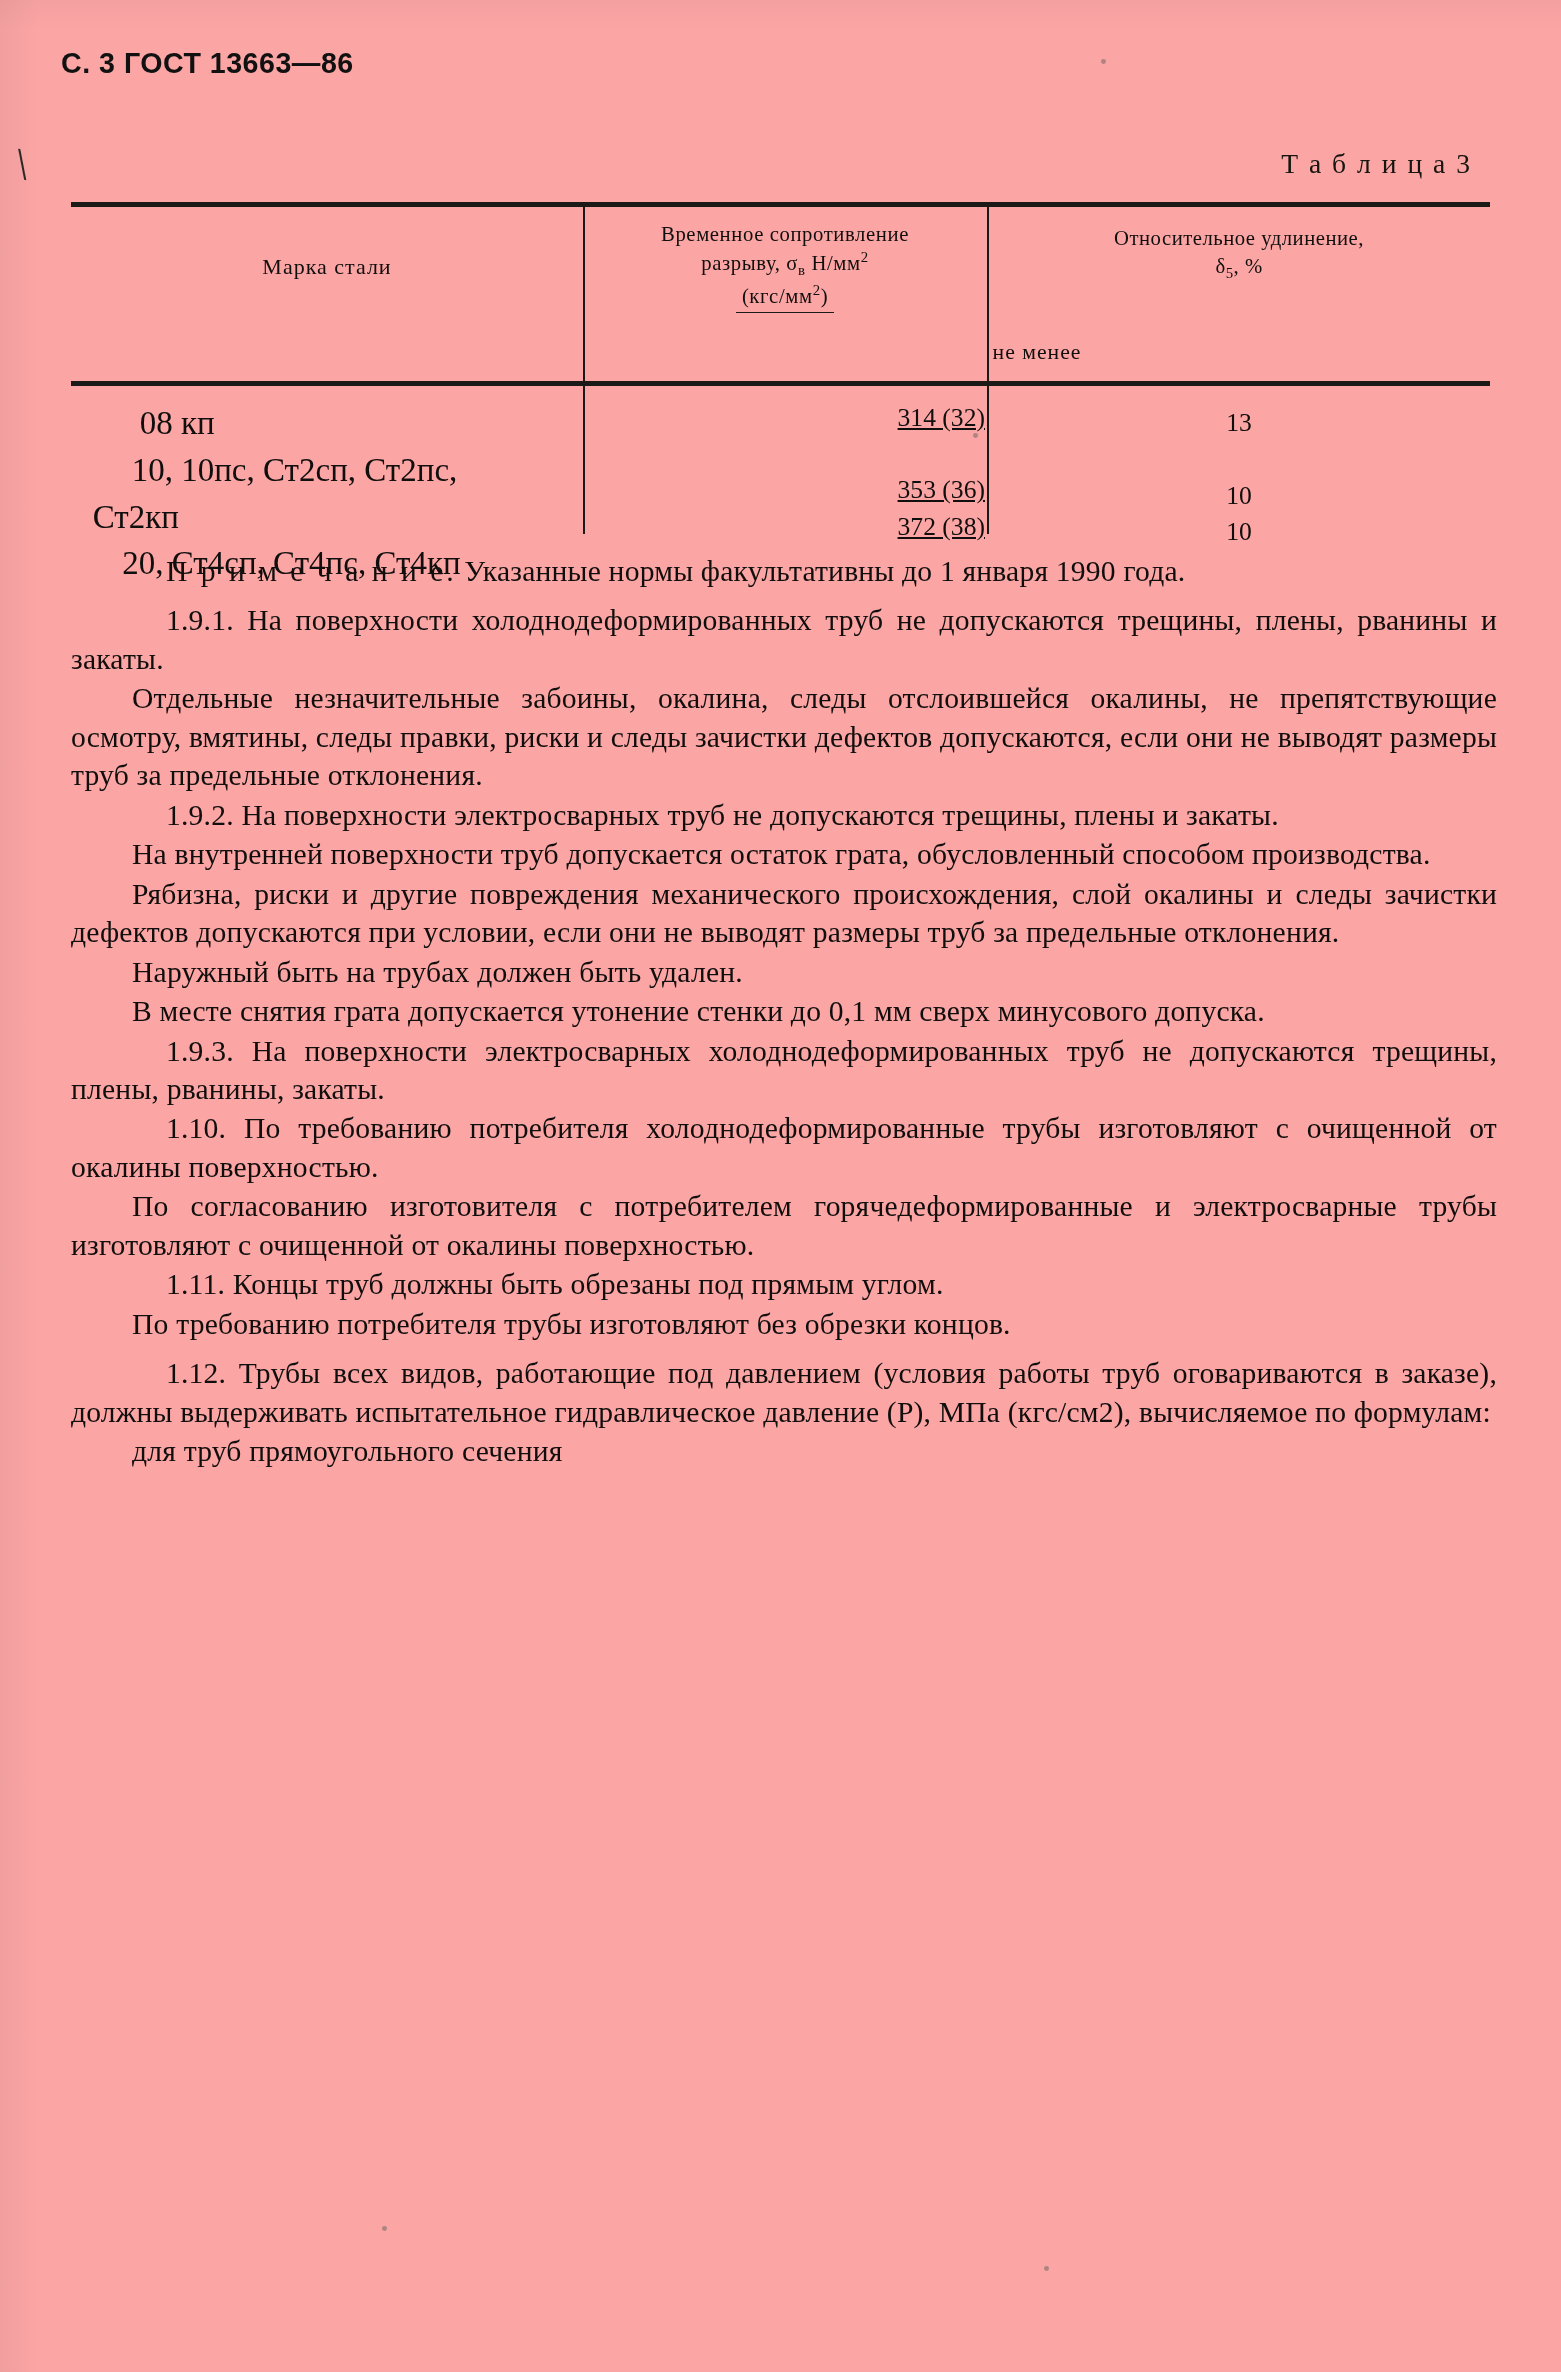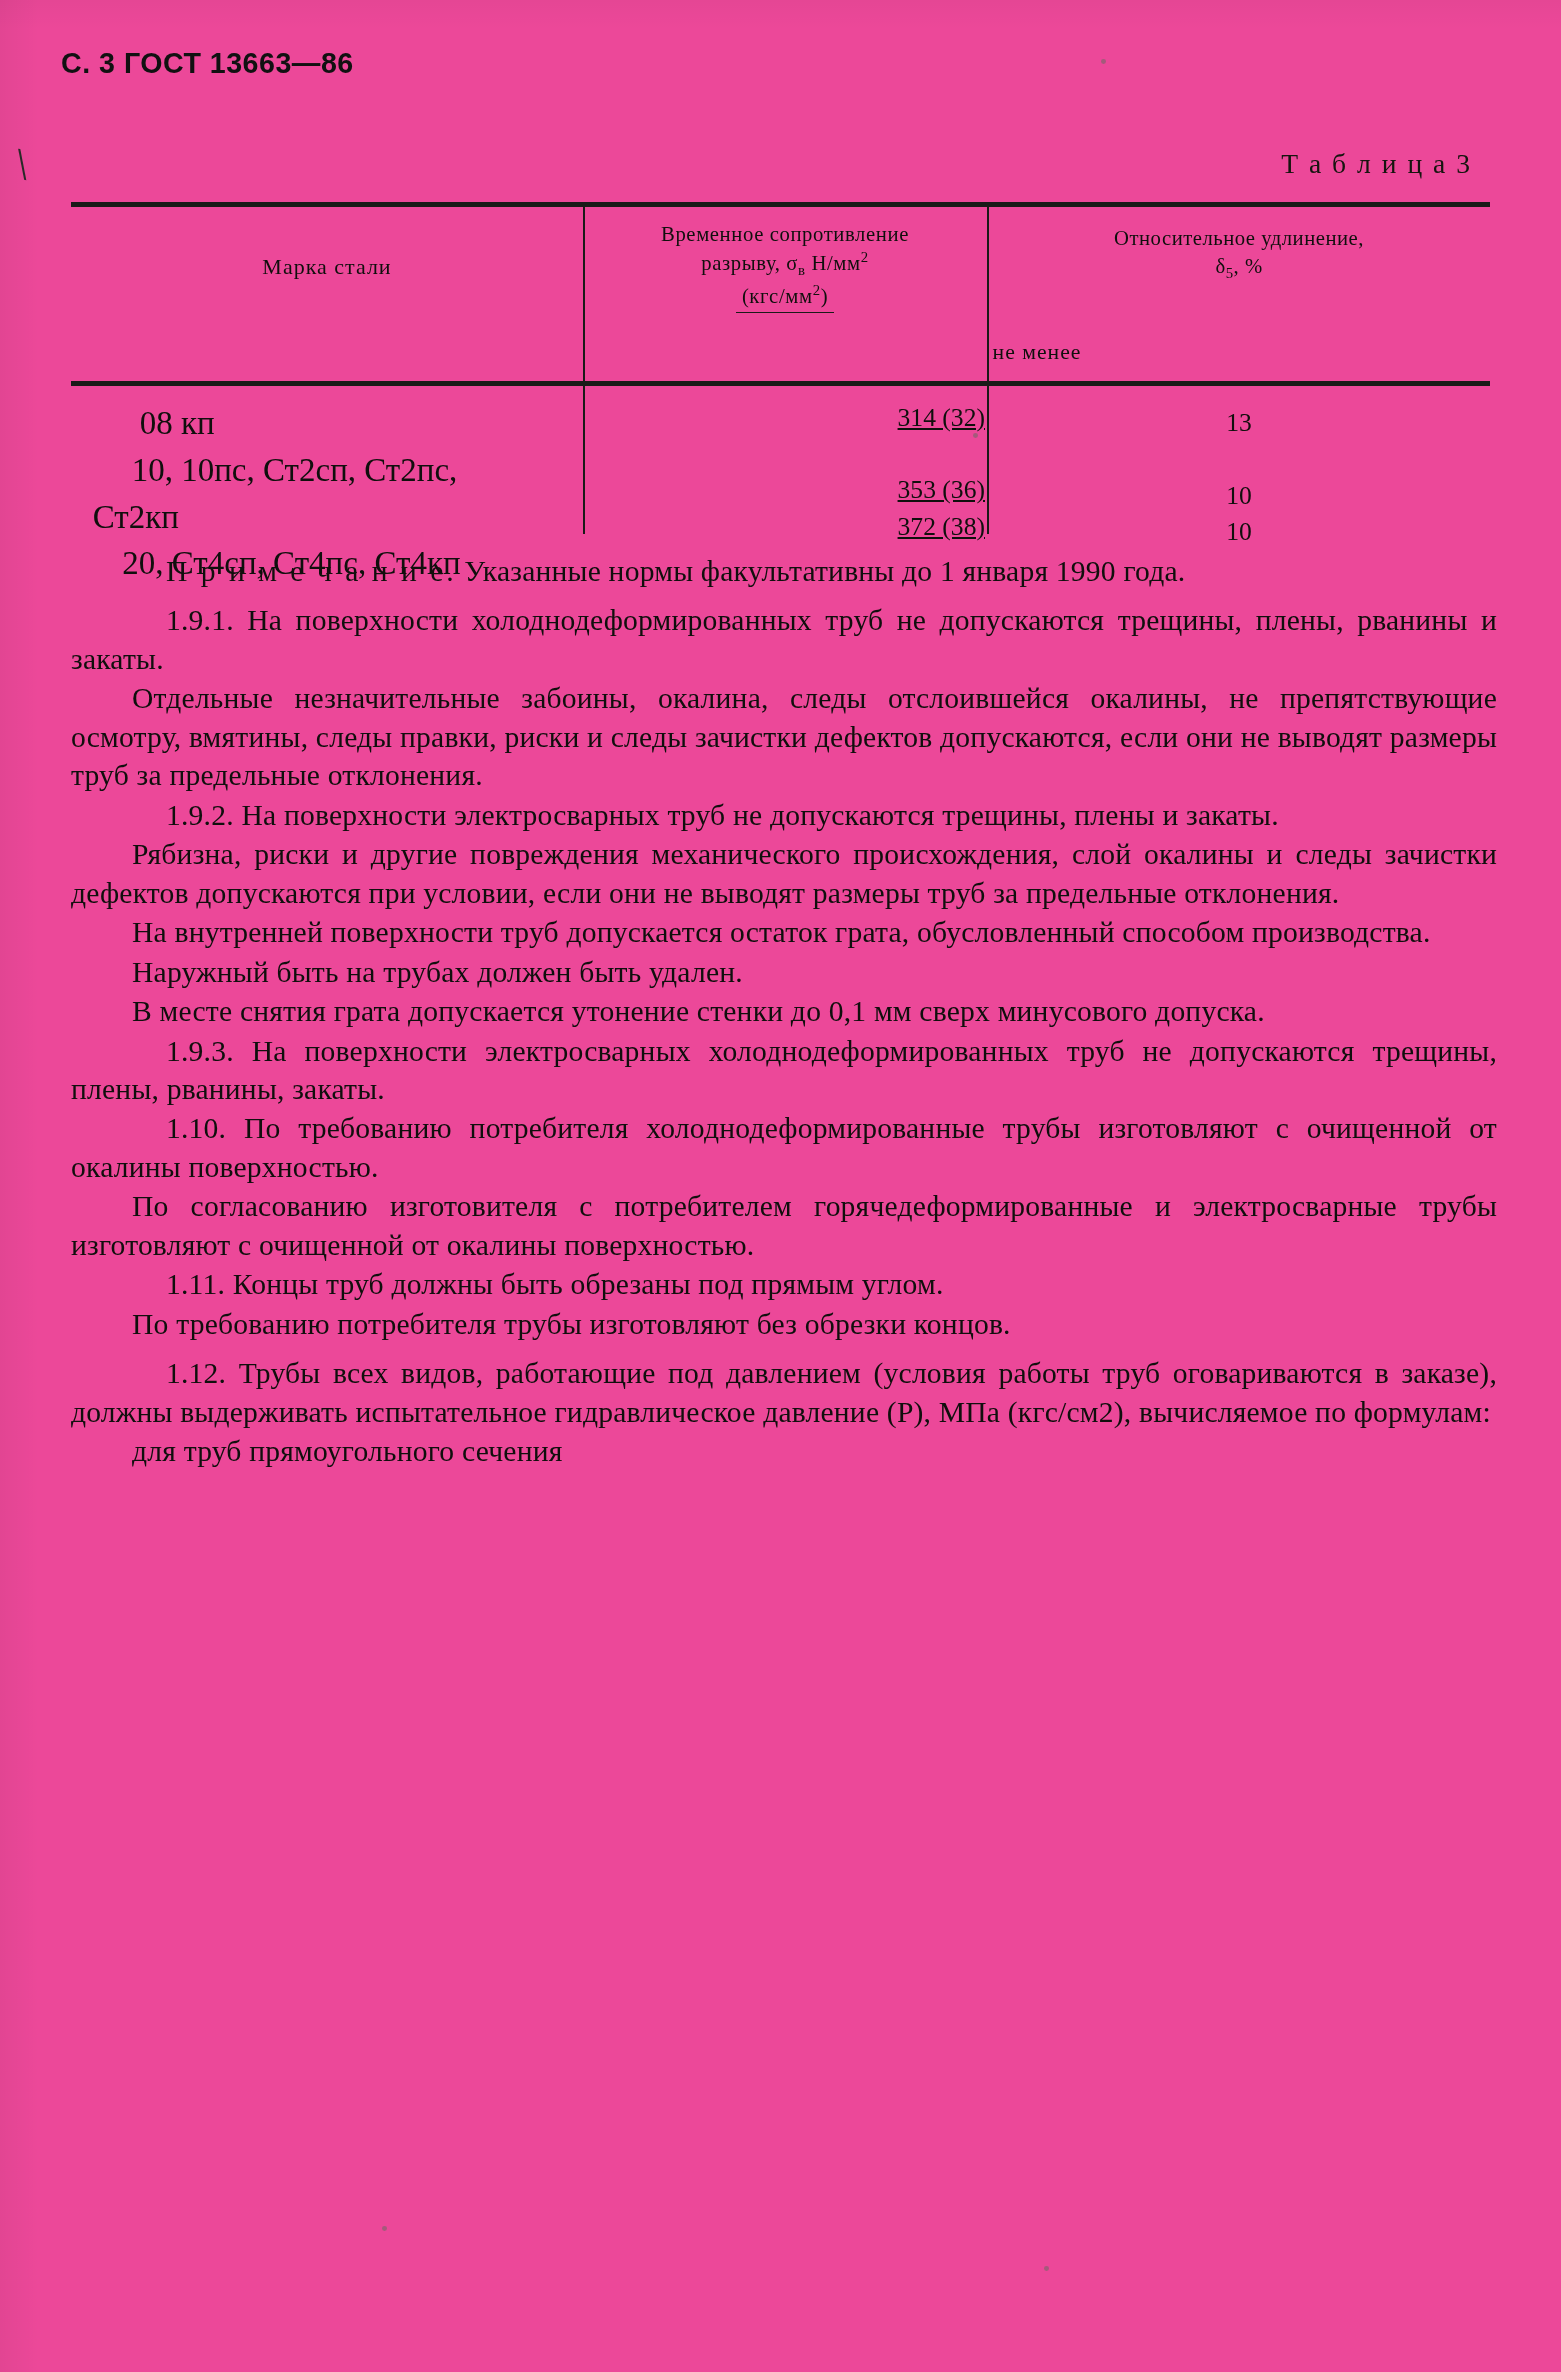--- a/index.html
+++ b/index.html
@@ -13,21 +13,21 @@
     position: relative;
     font-family: "Liberation Serif", serif;
     color: #100f0d;
     overflow: hidden;
   }
   .page {
     position: absolute;
     left: 0; top: 0;
     width: 1561px;
     height: 2372px;
-    background: #ec4899;
+    background: #fca5a5;
   }
   
   .page:before {
     content: "";
     position: absolute;
     left: 0; top: 0; right: 0; bottom: 0;
     background:
       linear-gradient(to right, rgba(0,0,0,0.045), rgba(0,0,0,0) 39px),
       linear-gradient(to bottom, rgba(0,0,0,0.03), rgba(0,0,0,0) 29.6px);
     pointer-events: none;
@@ -282,22 +282,22 @@
       </div>
     </div>
   </div>
 
   <div class="body-text">
     <p class="ind-big"><span class="sp-note">П р и м е ч а н и е.</span><span> Указанные нормы факультативны до 1 января 1990 года.</span></p>
     <div class="gap-small"></div>
     <p class="ind-big">1.9.1. На поверхности холоднодеформированных труб не допускаются трещины, плены, рванины и закаты.</p>
     <p class="ind">Отдельные незначительные забоины, окалина, следы отслоившейся окалины, не препятствующие осмотру, вмятины, следы правки, риски и следы зачистки дефектов допускаются, если они не выводят размеры труб за предельные отклонения.</p>
     <p class="ind-big">1.9.2. На поверхности электросварных труб не допускаются трещины, плены и закаты.</p>
+    <p class="ind">На внутренней поверхности труб   допускается остаток грата, обусловленный способом производства.</p>
     <p class="ind">Рябизна, риски и другие повреждения  механического  происхождения, слой окалины и следы зачистки дефектов допускаются при условии, если они не выводят размеры  труб за предельные отклонения.</p>
-    <p class="ind">На внутренней поверхности труб   допускается остаток грата, обусловленный способом производства.</p>
     <p class="ind last-left">Наружный быть на трубах должен быть удален.</p>
     <p class="ind">В месте снятия грата допускается утонение  стенки до 0,1 мм сверх минусового допуска.</p>
     <p class="ind-big">1.9.3. На поверхности электросварных  холоднодеформированных труб не допускаются трещины, плены, рванины, закаты.</p>
     <p class="ind-big">1.10. По требованию потребителя холоднодеформированные трубы изготовляют с очищенной от окалины поверхностью.</p>
     <p class="ind">По согласованию изготовителя с потребителем горячедеформированные и электросварные трубы  изготовляют с очищенной  от окалины поверхностью.</p>
     <p class="ind-big">1.11. Концы труб должны быть обрезаны под прямым  углом.</p>
     <p class="ind">По требованию  потребителя трубы изготовляют  без обрезки концов.</p>
     <div class="gap-small"></div>
     <p class="ind-big">1.12. Трубы всех видов, работающие  под давлением (условия работы труб оговариваются в заказе), должны выдерживать испытательное гидравлическое давление (Р), МПа (кгс/см2), вычисляемое по формулам:</p>
     <p class="ind last-left">для труб прямоугольного сечения</p>

